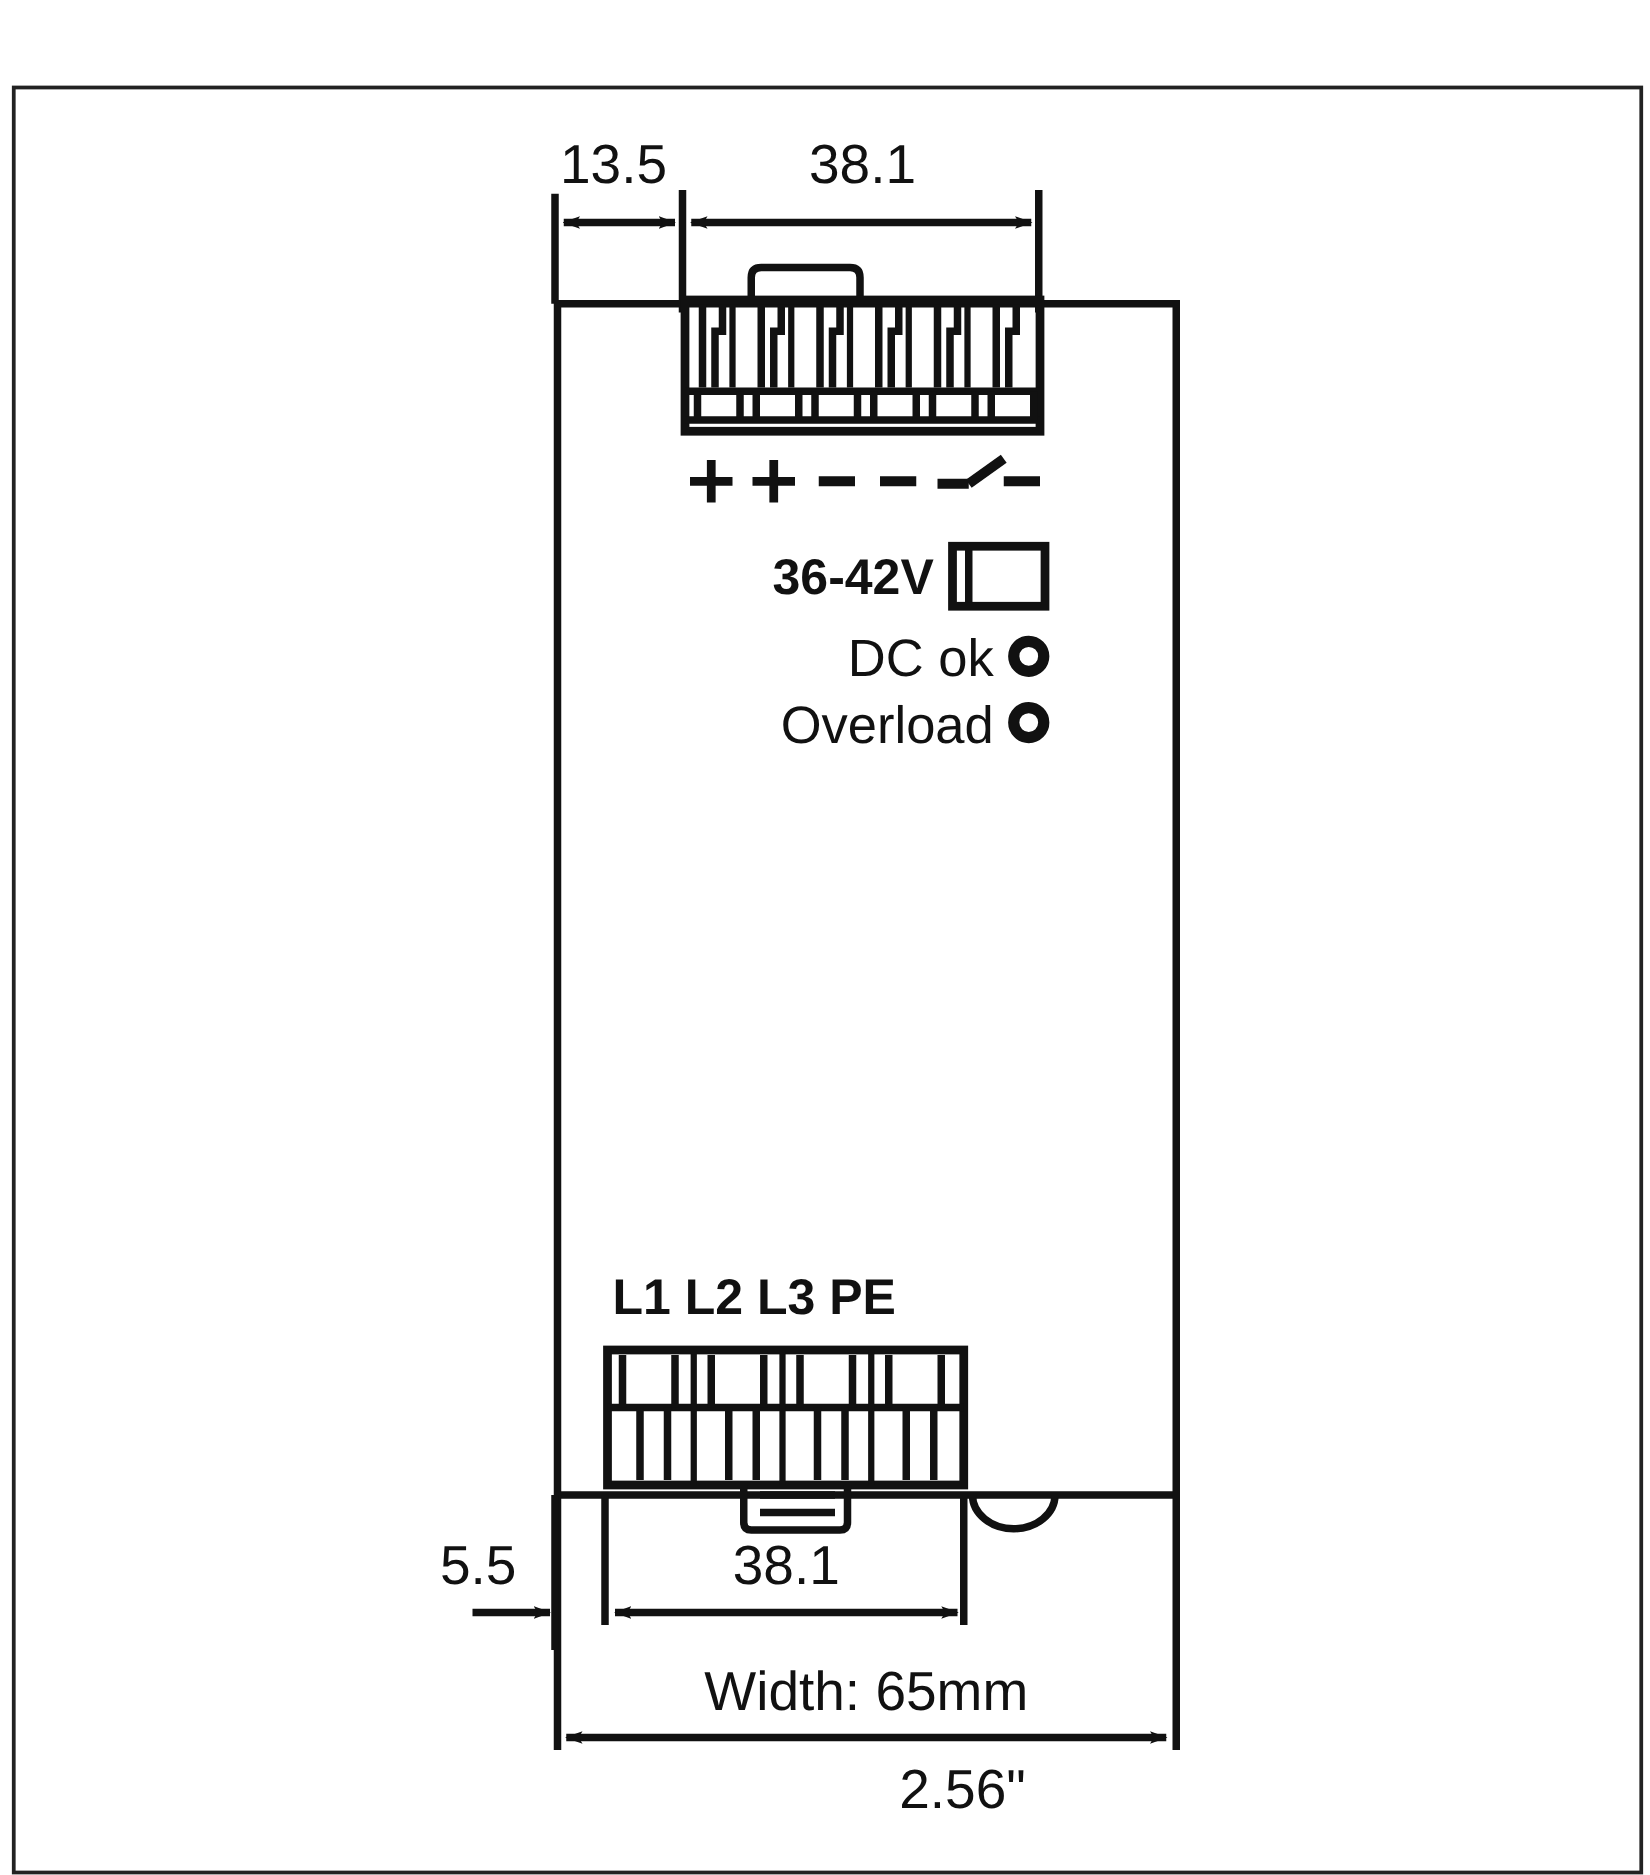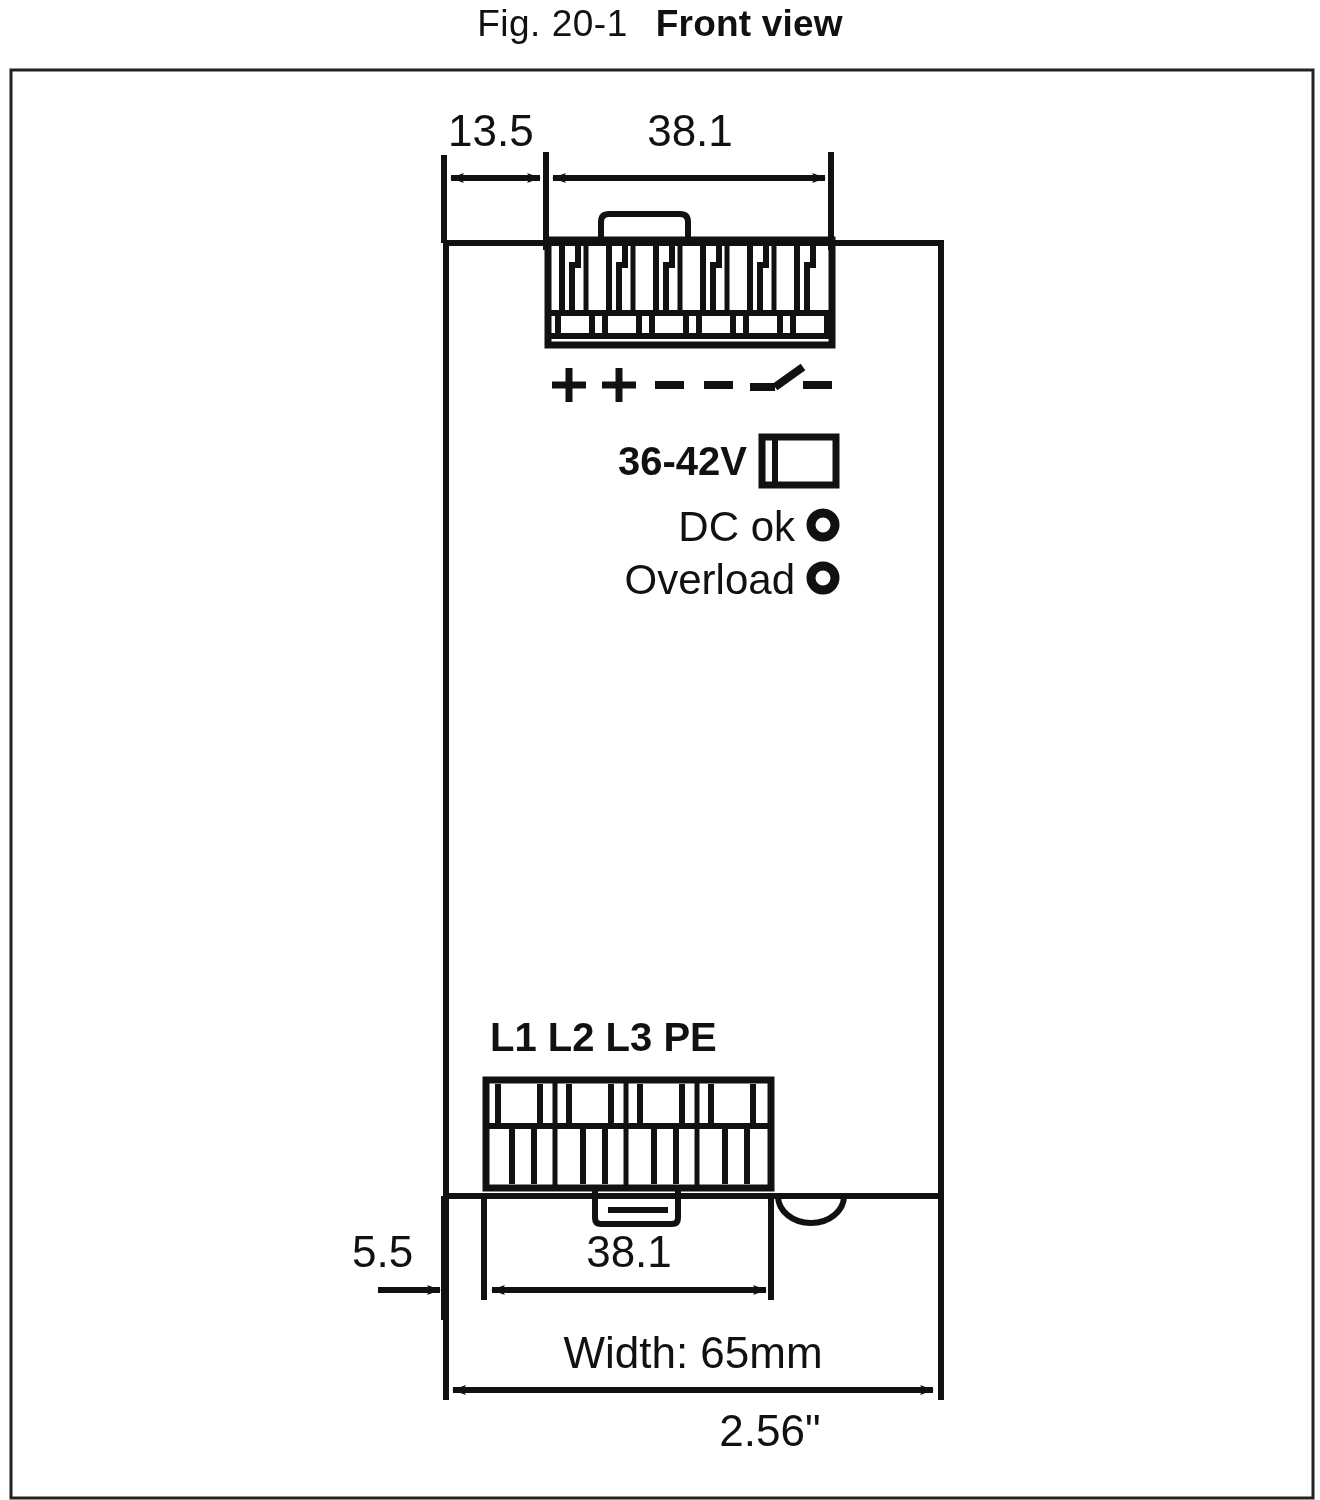--- a/index.html
+++ b/index.html
@@ -64,23 +64,20 @@
   }
   .width-lbl {
     font-size: 44px;
   }
 </style>
 </head>
 <body>
 
 <div id="figure-root">
 
-  <div class="fig-title">
-    <span class="fig-num">Fig. 20-1</span><span class="fig-name">Front view</span>
-  </div>
 
   <svg class="drawing" viewBox="0 0 1320 1500">
     <defs>
       <marker id="arrR" markerWidth="14" markerHeight="14" refX="13" refY="5" orient="auto" markerUnits="userSpaceOnUse">
         <path d="M0,0 L14,5 L0,10 L3,5 Z" fill="#111111"></path>
       </marker>
       <marker id="arrL" markerWidth="14" markerHeight="14" refX="1" refY="5" orient="auto" markerUnits="userSpaceOnUse">
         <path d="M14,0 L0,5 L14,10 L11,5 Z" fill="#111111"></path>
       </marker>
     </defs>

